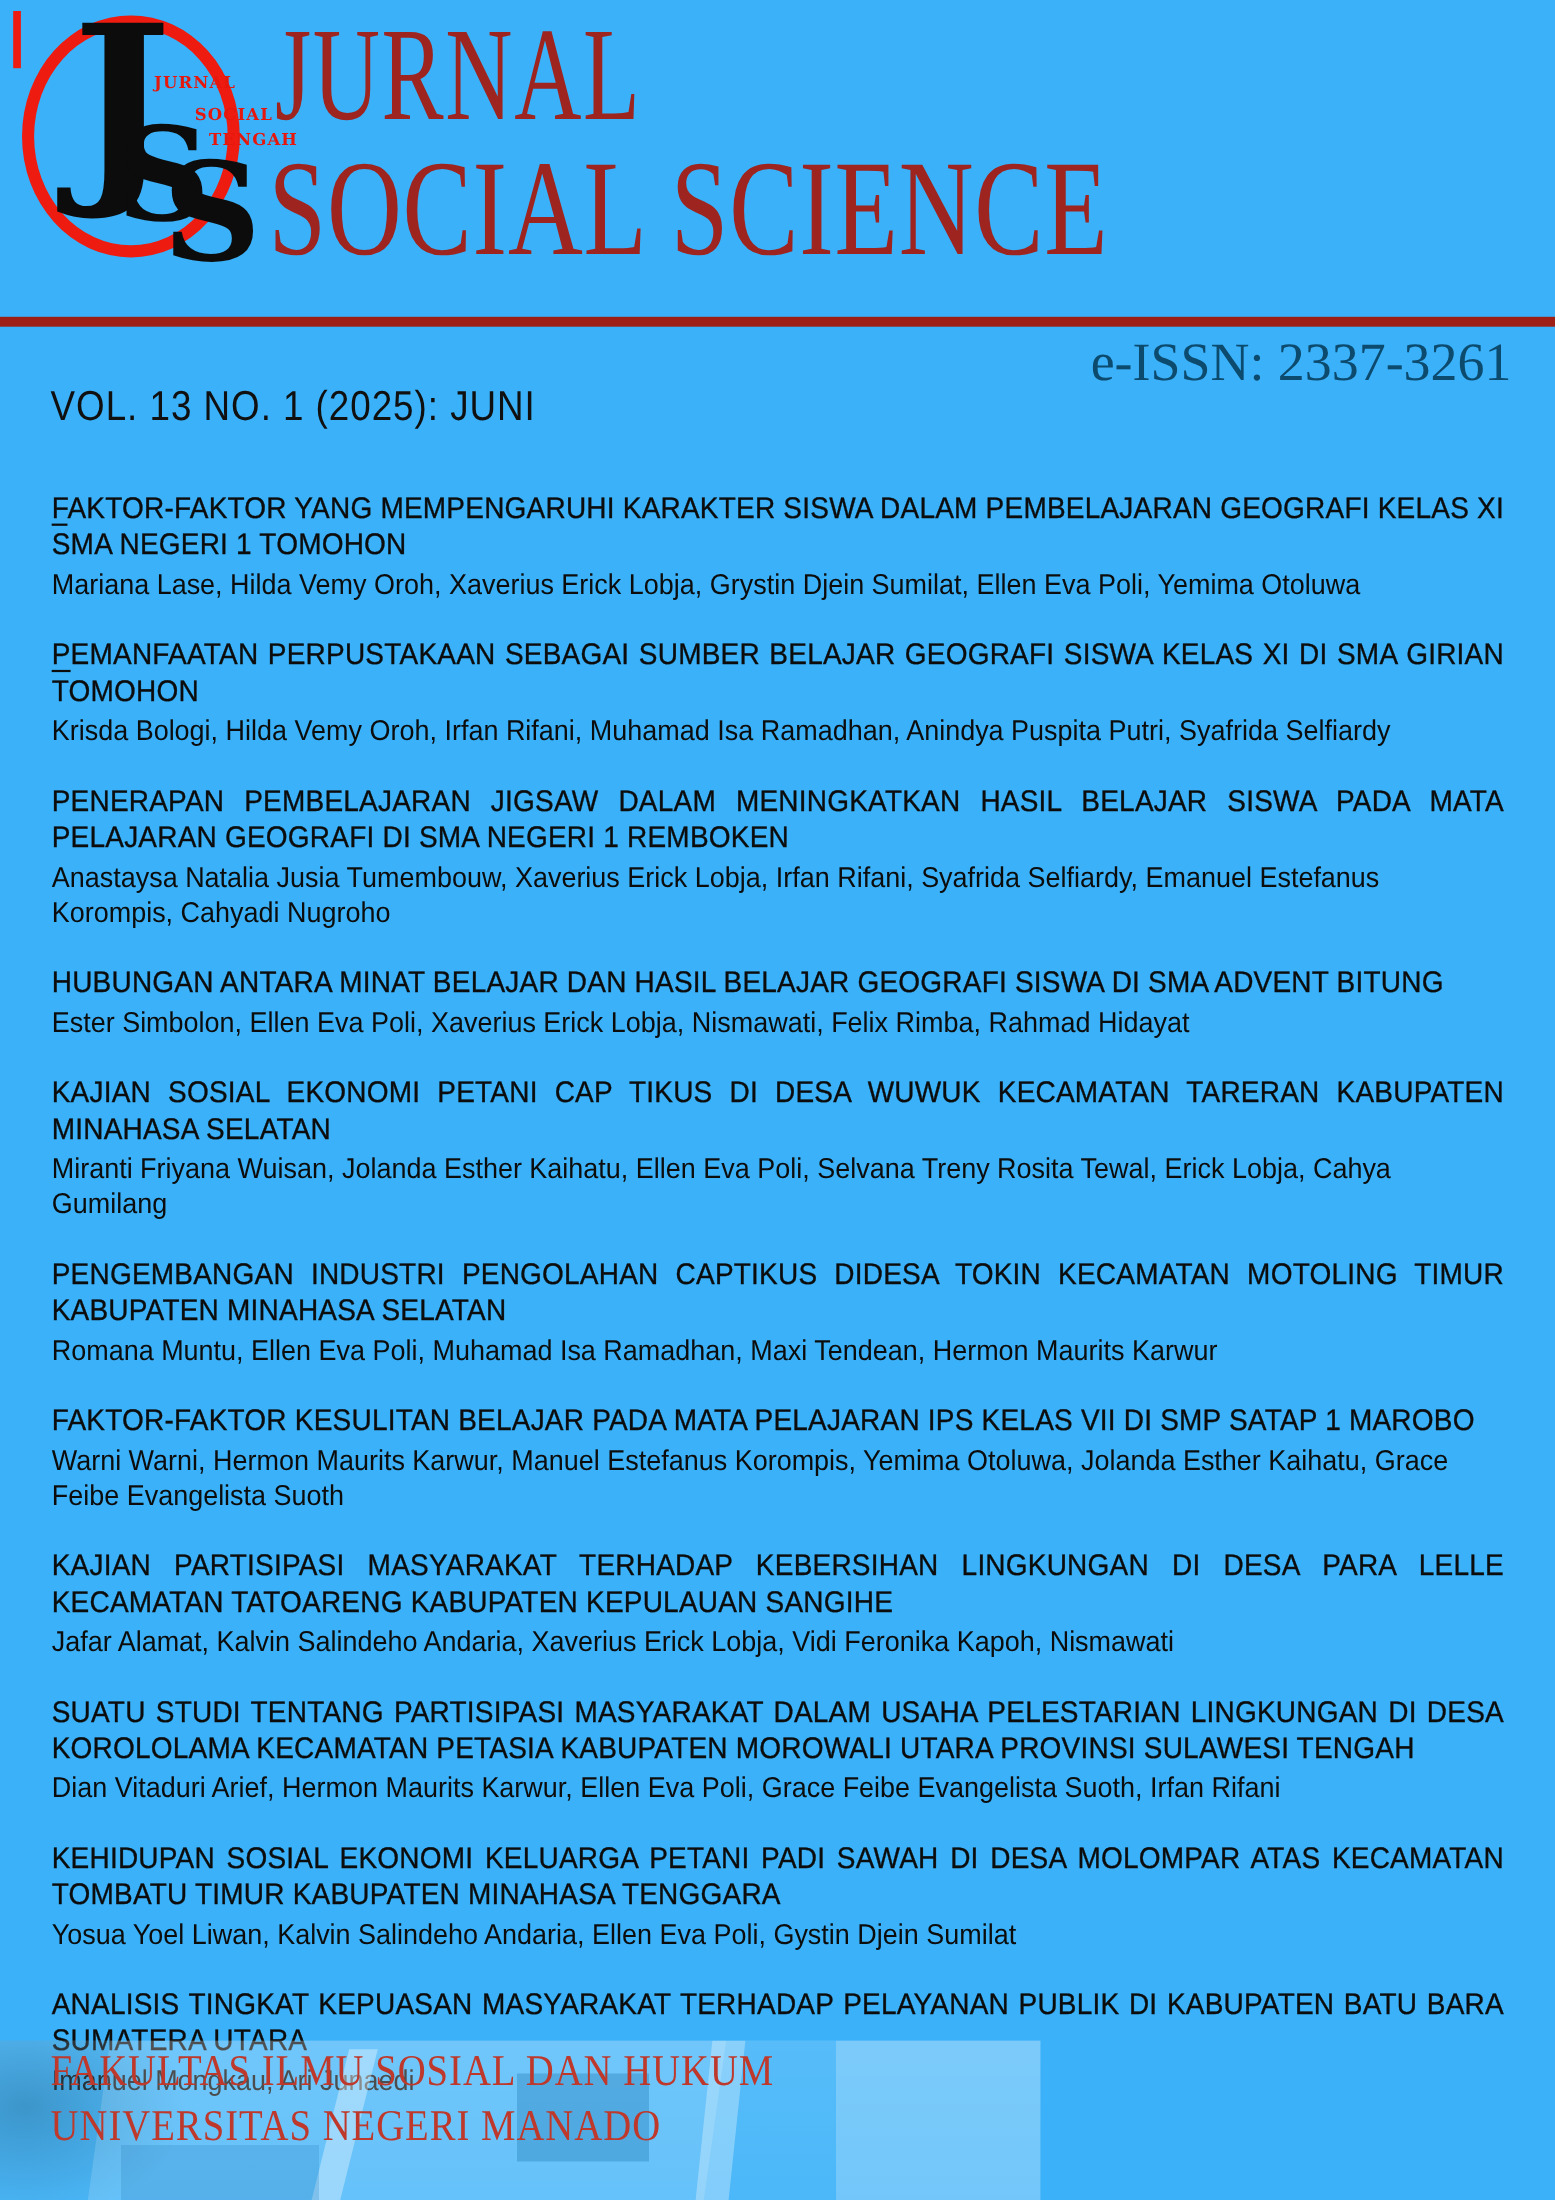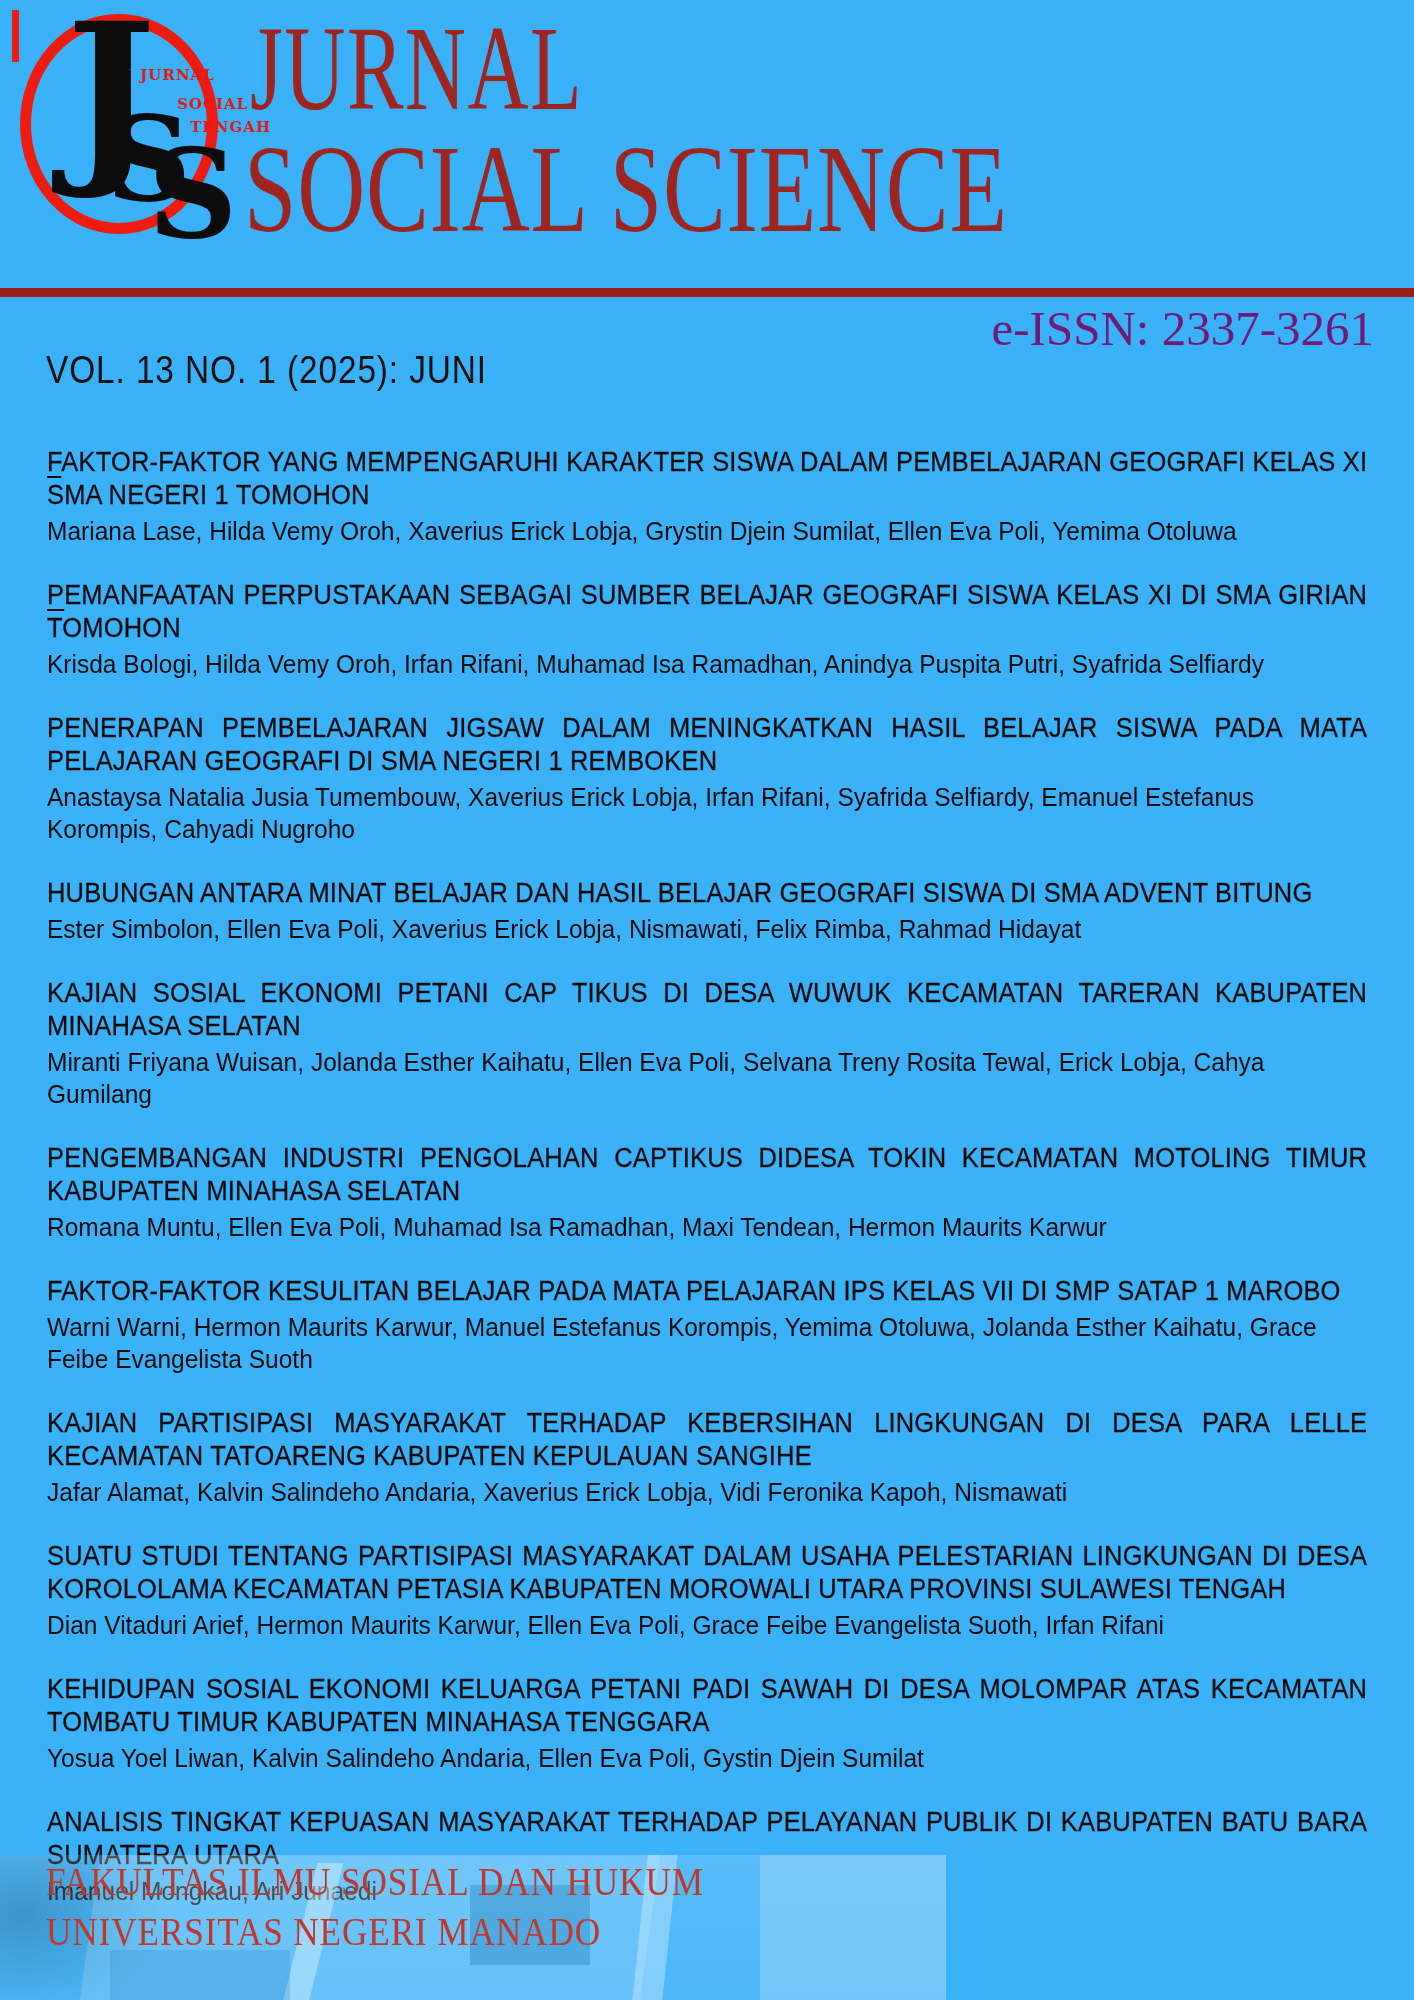--- a/index.html
+++ b/index.html
@@ -23,21 +23,21 @@
   .n2 { left:157px; top:83px; }
   .n3 { left:170px; top:106px; }
 
   
   .mast { position:absolute; color:#9E2420; font-family:"Liberation Serif", serif; line-height:1; white-space:nowrap; transform-origin:left top; }
   .mast1 { left:250px; top:8px;   font-size:121px; letter-spacing:2px; transform:scale(0.70,1.0); }
   .mast2 { left:244px; top:128px; font-size:124px; letter-spacing:1px; transform:scale(0.76,1.0); }
 
   .rule { position:absolute; left:0; top:288px; width:100%; height:9px; background:#9E1F16; }
 
-  .issn { position:absolute; right:40px; top:300px; color:#701a75;
+  .issn { position:absolute; right:40px; top:300px; color:#0c4a6e;
           font:400 49px/1.2 "Liberation Serif", serif; white-space:nowrap; }
 
   .volume { position:absolute; left:46px; top:348px; color:#101010;
             font:400 38px/1.2 "Liberation Sans", sans-serif; letter-spacing:1px;
             transform:scaleX(0.88); transform-origin:left top; white-space:nowrap; }
 
   
   .articles { position:absolute; left:47px; top:446px; width:1400px;
               transform:scaleX(0.943); transform-origin:left top; color:#0c0c0c; }
   .article { margin:0 0 32px 0; }

